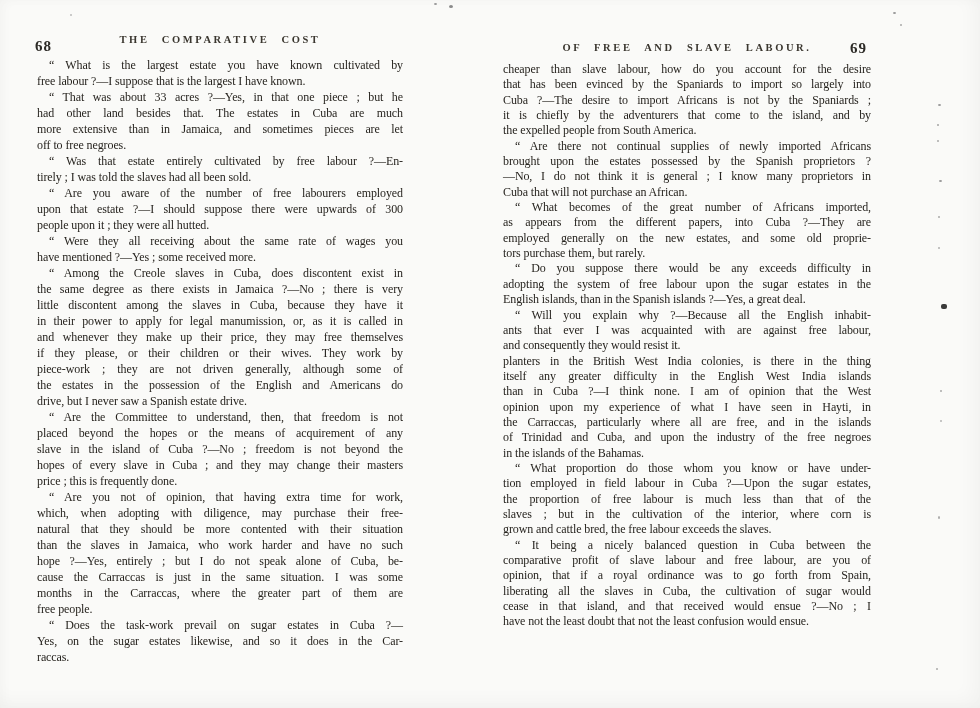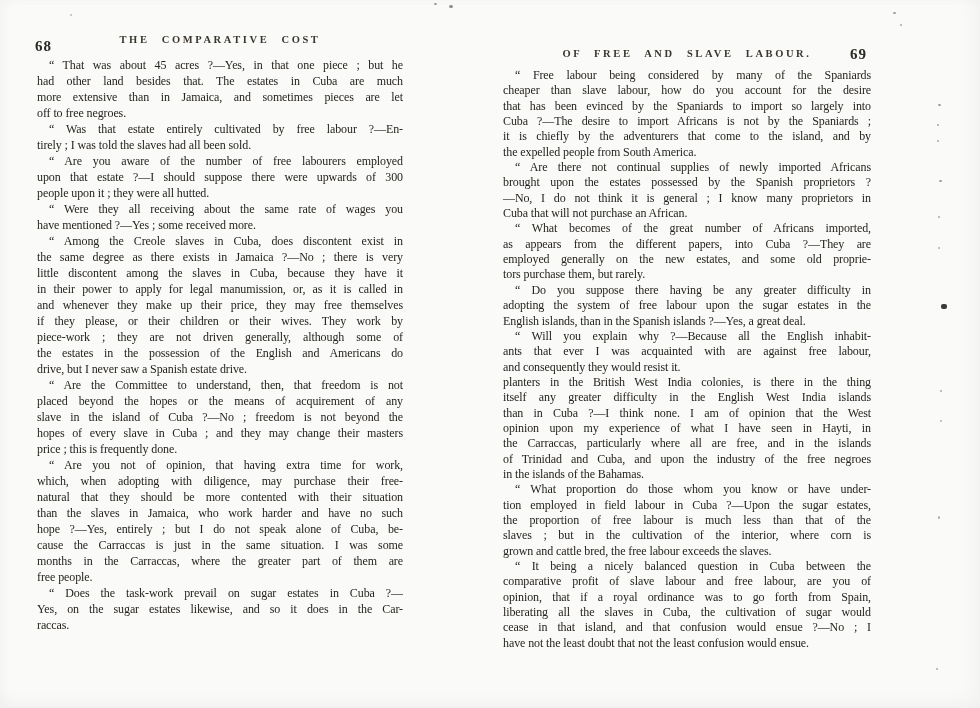--- a/index.html
+++ b/index.html
@@ -6,21 +6,21 @@
   body {
     width:980px; height:708px;
     background:#fafaf8;
     overflow:hidden;
     position:relative;
     font-family:"Liberation Serif", serif;
     box-shadow: inset -6px -6px 18px rgba(0,0,0,0.035), inset 4px 0 12px rgba(0,0,0,0.02);
   }
   .page { position:absolute; }
   #page-left  { left:37px;  top:30px; width:366px; }
-  #page-right { left:503px; top:44px; width:368px; }
+  #page-right { left:503px; top:38px; width:368px; }
 
   .header { position:relative; height:22px; }
   .pagenum {
     font-size:15px; font-weight:bold; color:#2c2a26; letter-spacing:1px;
   }
   #page-left  .pagenum { position:absolute; left:-2px; top:8px; }
   #page-right .pagenum { position:absolute; right:4px; top:2px; }
   .running-title {
     position:absolute; left:50%; transform:translateX(-50%); top:4px;
     font-size:10.5px; font-weight:bold; letter-spacing:2.6px; word-spacing:7px;
@@ -43,21 +43,25 @@
 </head>
 <body>
 
 <div class="page" id="page-left">
   <div class="header">
     <span class="pagenum">68</span>
     <span class="running-title">THE COMPARATIVE COST</span>
   </div>
   <div class="body-text">
       <div class="para">
-        <div class="line first">“ That was about 45 acres ?—Yes, in that one piece ; but he</div>
+        <div class="line first">“ What is the largest estate you have known cultivated by</div>
+        <div class="line last">free labour ?—I suppose that is the largest I have known.</div>
+      </div>
+      <div class="para">
+        <div class="line first">“ That was about 33 acres ?—Yes, in that one piece ; but he</div>
         <div class="line">had other land besides that.  The estates in Cuba are much</div>
         <div class="line">more extensive than in Jamaica, and sometimes pieces are let</div>
         <div class="line last">off to free negroes.</div>
       </div>
       <div class="para">
         <div class="line first">“ Was that estate entirely cultivated by free labour ?—En-</div>
         <div class="line last">tirely ; I was told the slaves had all been sold.</div>
       </div>
       <div class="para">
         <div class="line first">“ Are you aware of the number of free labourers employed</div>
@@ -104,41 +108,40 @@
     </div>
 </div>
 
 <div class="page" id="page-right">
   <div class="header">
     <span class="running-title">OF FREE AND SLAVE LABOUR.</span>
     <span class="pagenum">69</span>
   </div>
   <div class="body-text">
       <div class="para">
-        <div class="line first">“ Free labour being considered by many of the Spaniards</div>
         <div class="line">cheaper than slave labour, how do you account for the desire</div>
         <div class="line">that has been evinced by the Spaniards to import so largely into</div>
         <div class="line">Cuba ?—The desire to import Africans is not by the Spaniards ;</div>
         <div class="line">it is chiefly by the adventurers that come to the island, and by</div>
         <div class="line last">the expelled people from South America.</div>
       </div>
       <div class="para">
         <div class="line first">“ Are there not continual supplies of newly imported Africans</div>
         <div class="line">brought upon the estates possessed by the Spanish proprietors ?</div>
         <div class="line">—No, I do not think it is general ; I know many proprietors in</div>
         <div class="line last">Cuba that will not purchase an African.</div>
       </div>
       <div class="para">
         <div class="line first">“ What becomes of the great number of Africans imported,</div>
         <div class="line">as appears from the different papers, into Cuba ?—They are</div>
         <div class="line">employed generally on the new estates, and some old proprie-</div>
         <div class="line last">tors purchase them, but rarely.</div>
       </div>
       <div class="para">
-        <div class="line first">“ Do you suppose there having be any greater difficulty in</div>
+        <div class="line first">“ Do you suppose there would be any exceeds difficulty in</div>
         <div class="line">adopting the system of free labour upon the sugar estates in the</div>
         <div class="line last">English islands, than in the Spanish islands ?—Yes, a great deal.</div>
       </div>
       <div class="para">
         <div class="line first">“ Will you explain why ?—Because all the English inhabit-</div>
         <div class="line">ants that ever I was acquainted with are against free labour,</div>
         <div class="line last">and consequently they would resist it.</div>
       </div>
       <div class="para">
         <div class="line">planters in the British West India colonies, is there in the thing</div>
@@ -154,21 +157,21 @@
         <div class="line">tion employed in field labour in Cuba ?—Upon the sugar estates,</div>
         <div class="line">the proportion of free labour is much less than that of the</div>
         <div class="line">slaves ; but in the cultivation of the interior, where corn is</div>
         <div class="line last">grown and cattle bred, the free labour exceeds the slaves.</div>
       </div>
       <div class="para">
         <div class="line first">“ It being a nicely balanced question in Cuba between the</div>
         <div class="line">comparative profit of slave labour and free labour, are you of</div>
         <div class="line">opinion, that if a royal ordinance was to go forth from Spain,</div>
         <div class="line">liberating all the slaves in Cuba, the cultivation of sugar would</div>
-        <div class="line">cease in that island, and that confusion would ensue ?—No ; I</div>
+        <div class="line">cease in that island, and that received would ensue ?—No ; I</div>
         <div class="line last">have not the least doubt that not the least confusion would ensue.</div>
       </div>
     </div>
 </div>
 
 <div class="speck" style="left:434px;top:3px;width:3px;height:2px;background:#999;"></div>
 <div class="speck" style="left:449px;top:5px;width:4px;height:3px;background:#8a8a8a;"></div>
 <div class="speck" style="left:70px;top:14px;width:2px;height:2px;background:#bbb;"></div>
 <div class="speck" style="left:893px;top:12px;width:3px;height:2px;background:#999;"></div>
 <div class="speck" style="left:900px;top:24px;width:2px;height:2px;background:#aaa;"></div>

